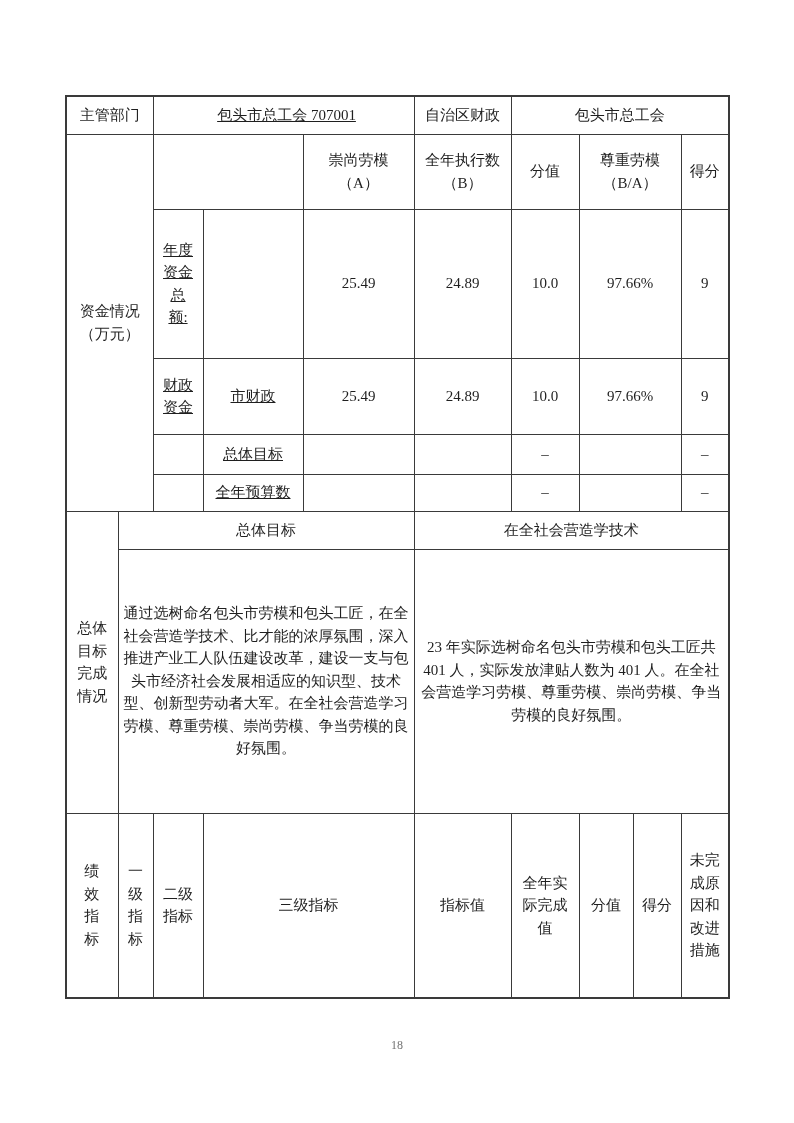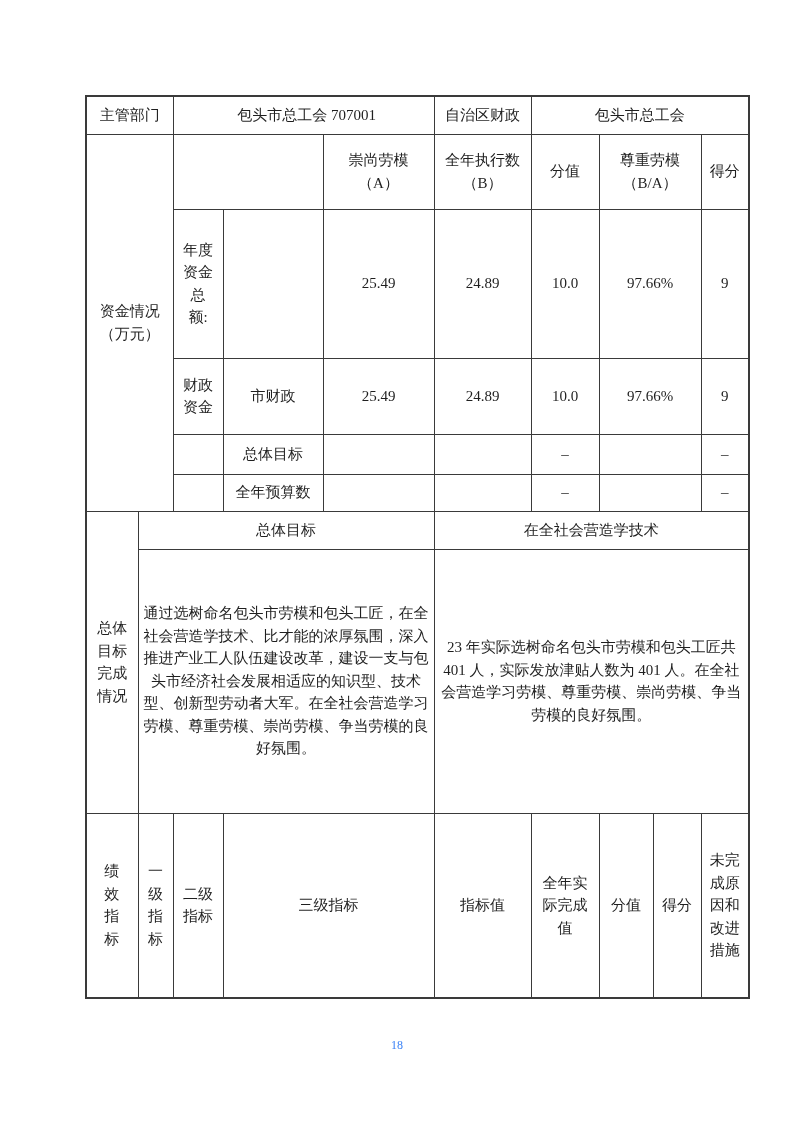--- a/index.html
+++ b/index.html
@@ -14,52 +14,51 @@
     overflow: hidden;
   }
   table.doc {
     position: absolute;
     left: 65px;
     top: 95px;
     width: 663px;
     border-collapse: collapse;
     table-layout: fixed;
     border: 2px solid #3a3a3a;
-    margin-left: 20px;
   }
   table.doc td {
     border: 1px solid #3a3a3a;
     text-align: center;
     vertical-align: middle;
     font-size: 15px;
     line-height: 1.5;
     padding: 0 2px;
     overflow: hidden;
   }
   
   .stack      { white-space: pre-line; line-height: 2.4; }
   .stack-wide { white-space: pre-line; line-height: 3.0; }
   .stack-mid  { white-space: pre-line; line-height: 2.2; }
   .stack-tight{ white-space: pre-line; line-height: 1.5; letter-spacing: 1px; }
-  .left  { text-align: left; padding-left: 6px; padding-right: 4px; }
+  .left  { text-align: left; padding-left: 6px; padding-right: 4px; text-decoration: underline; }
   .para {
     text-align: justify;
     text-justify: inter-ideograph;
     line-height: 2.5;
     padding: 0 10px;
     vertical-align: middle;
   }
   .pagenum {
     position: absolute;
     left: 0;
     right: 0;
     top: 1038px;
     text-align: center;
     font-size: 12px;
-    color: #3b82f6;
+    color: #737373;
   }
 </style>
 </head>
 <body>
 
 <div class="page">
   <table class="doc">
     <colgroup>
       <col style="width:52px">
         <col style="width:35px">

